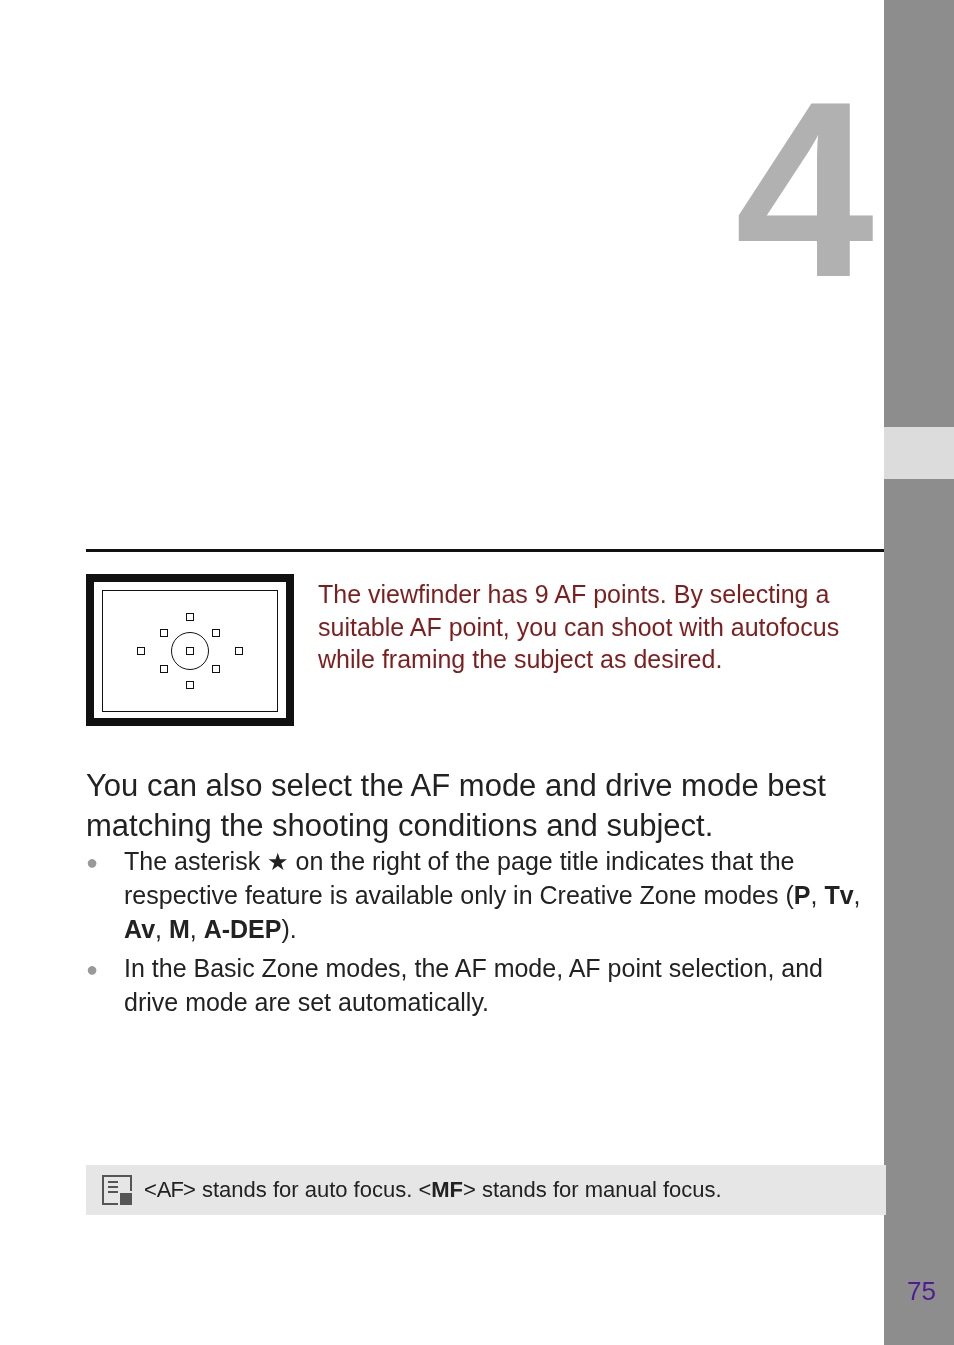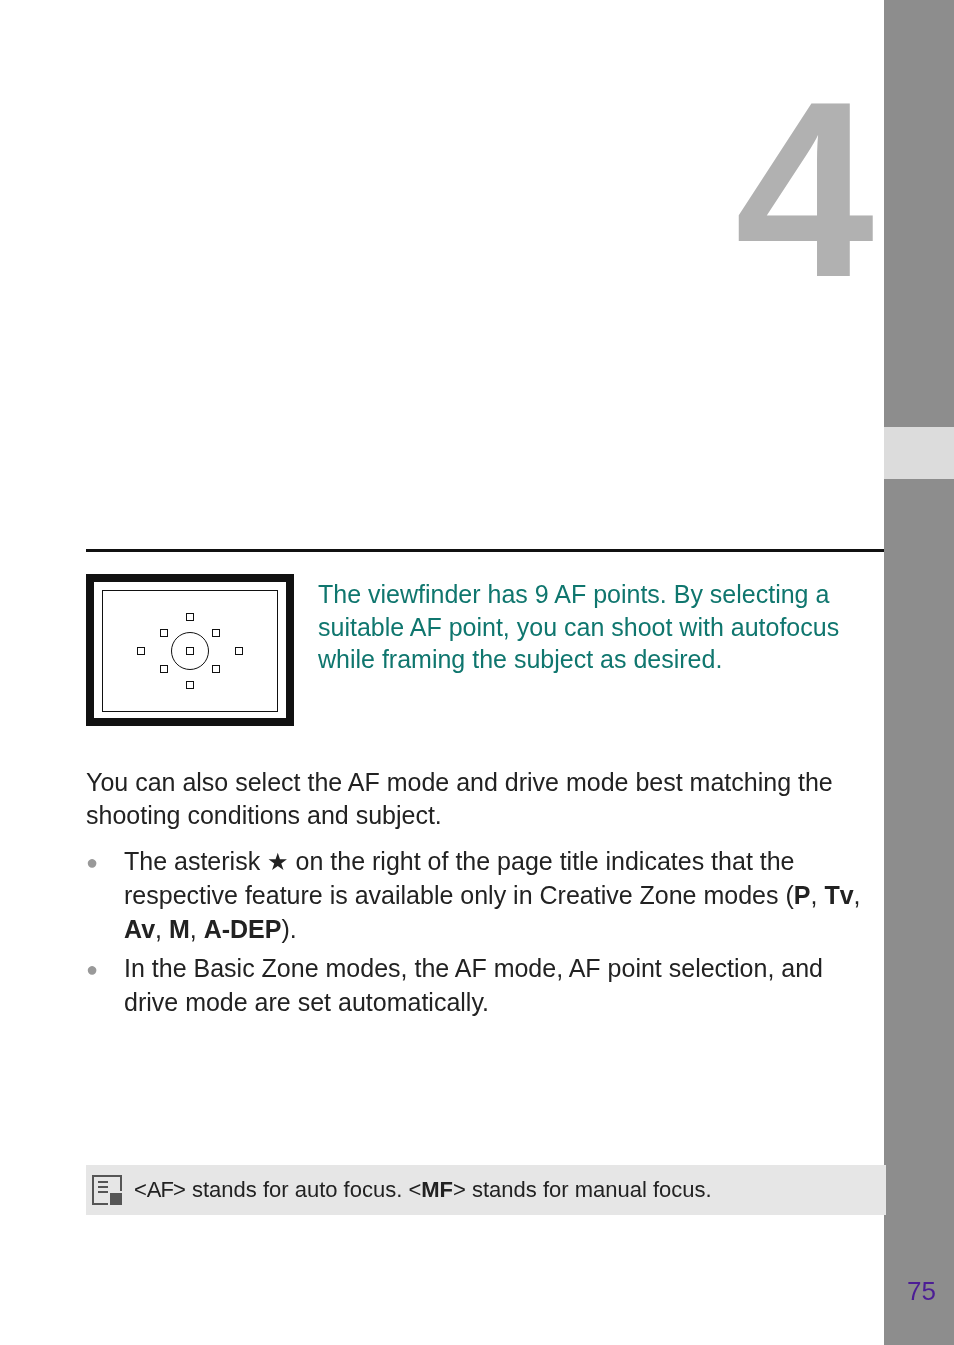--- a/index.html
+++ b/index.html
@@ -108,27 +108,27 @@
     left:50%;top:50%;
     transform:translate(-50%,-50%);
   }
   .intro-text{
     position:absolute;
     left:232px;
     right:0;
     top:578px;
     font-size:25px;
     line-height:1.3;
-    color:#0f766e;
+    color:#7f1d1d;
   }
   .body-block{
     position:absolute;
     left:0;right:0;
     top:766px;
-    font-size:25px;
+    font-size:31px;
     line-height:1.3;
   }
   .bullets{
     position:absolute;
     left:0;right:4px;
     top:845px;
     font-size:25px;
     line-height:1.35;
   }
   .bullet{
@@ -154,21 +154,21 @@
   }
   .note-box{
     position:absolute;
     left:0;
     width:800px;
     top:1165px;
     height:50px;
     background:#e6e6e6;
     display:flex;
     align-items:center;
-    padding:0 8px 0 6px;
+    padding:0 8px 0 16px;
     box-sizing:border-box;
   }
   .note-icon{
     width:26px;height:26px;
     border:2px solid #555;
     position:relative;
     margin-right:12px;
     flex:0 0 auto;
   }
   .note-icon::before{

